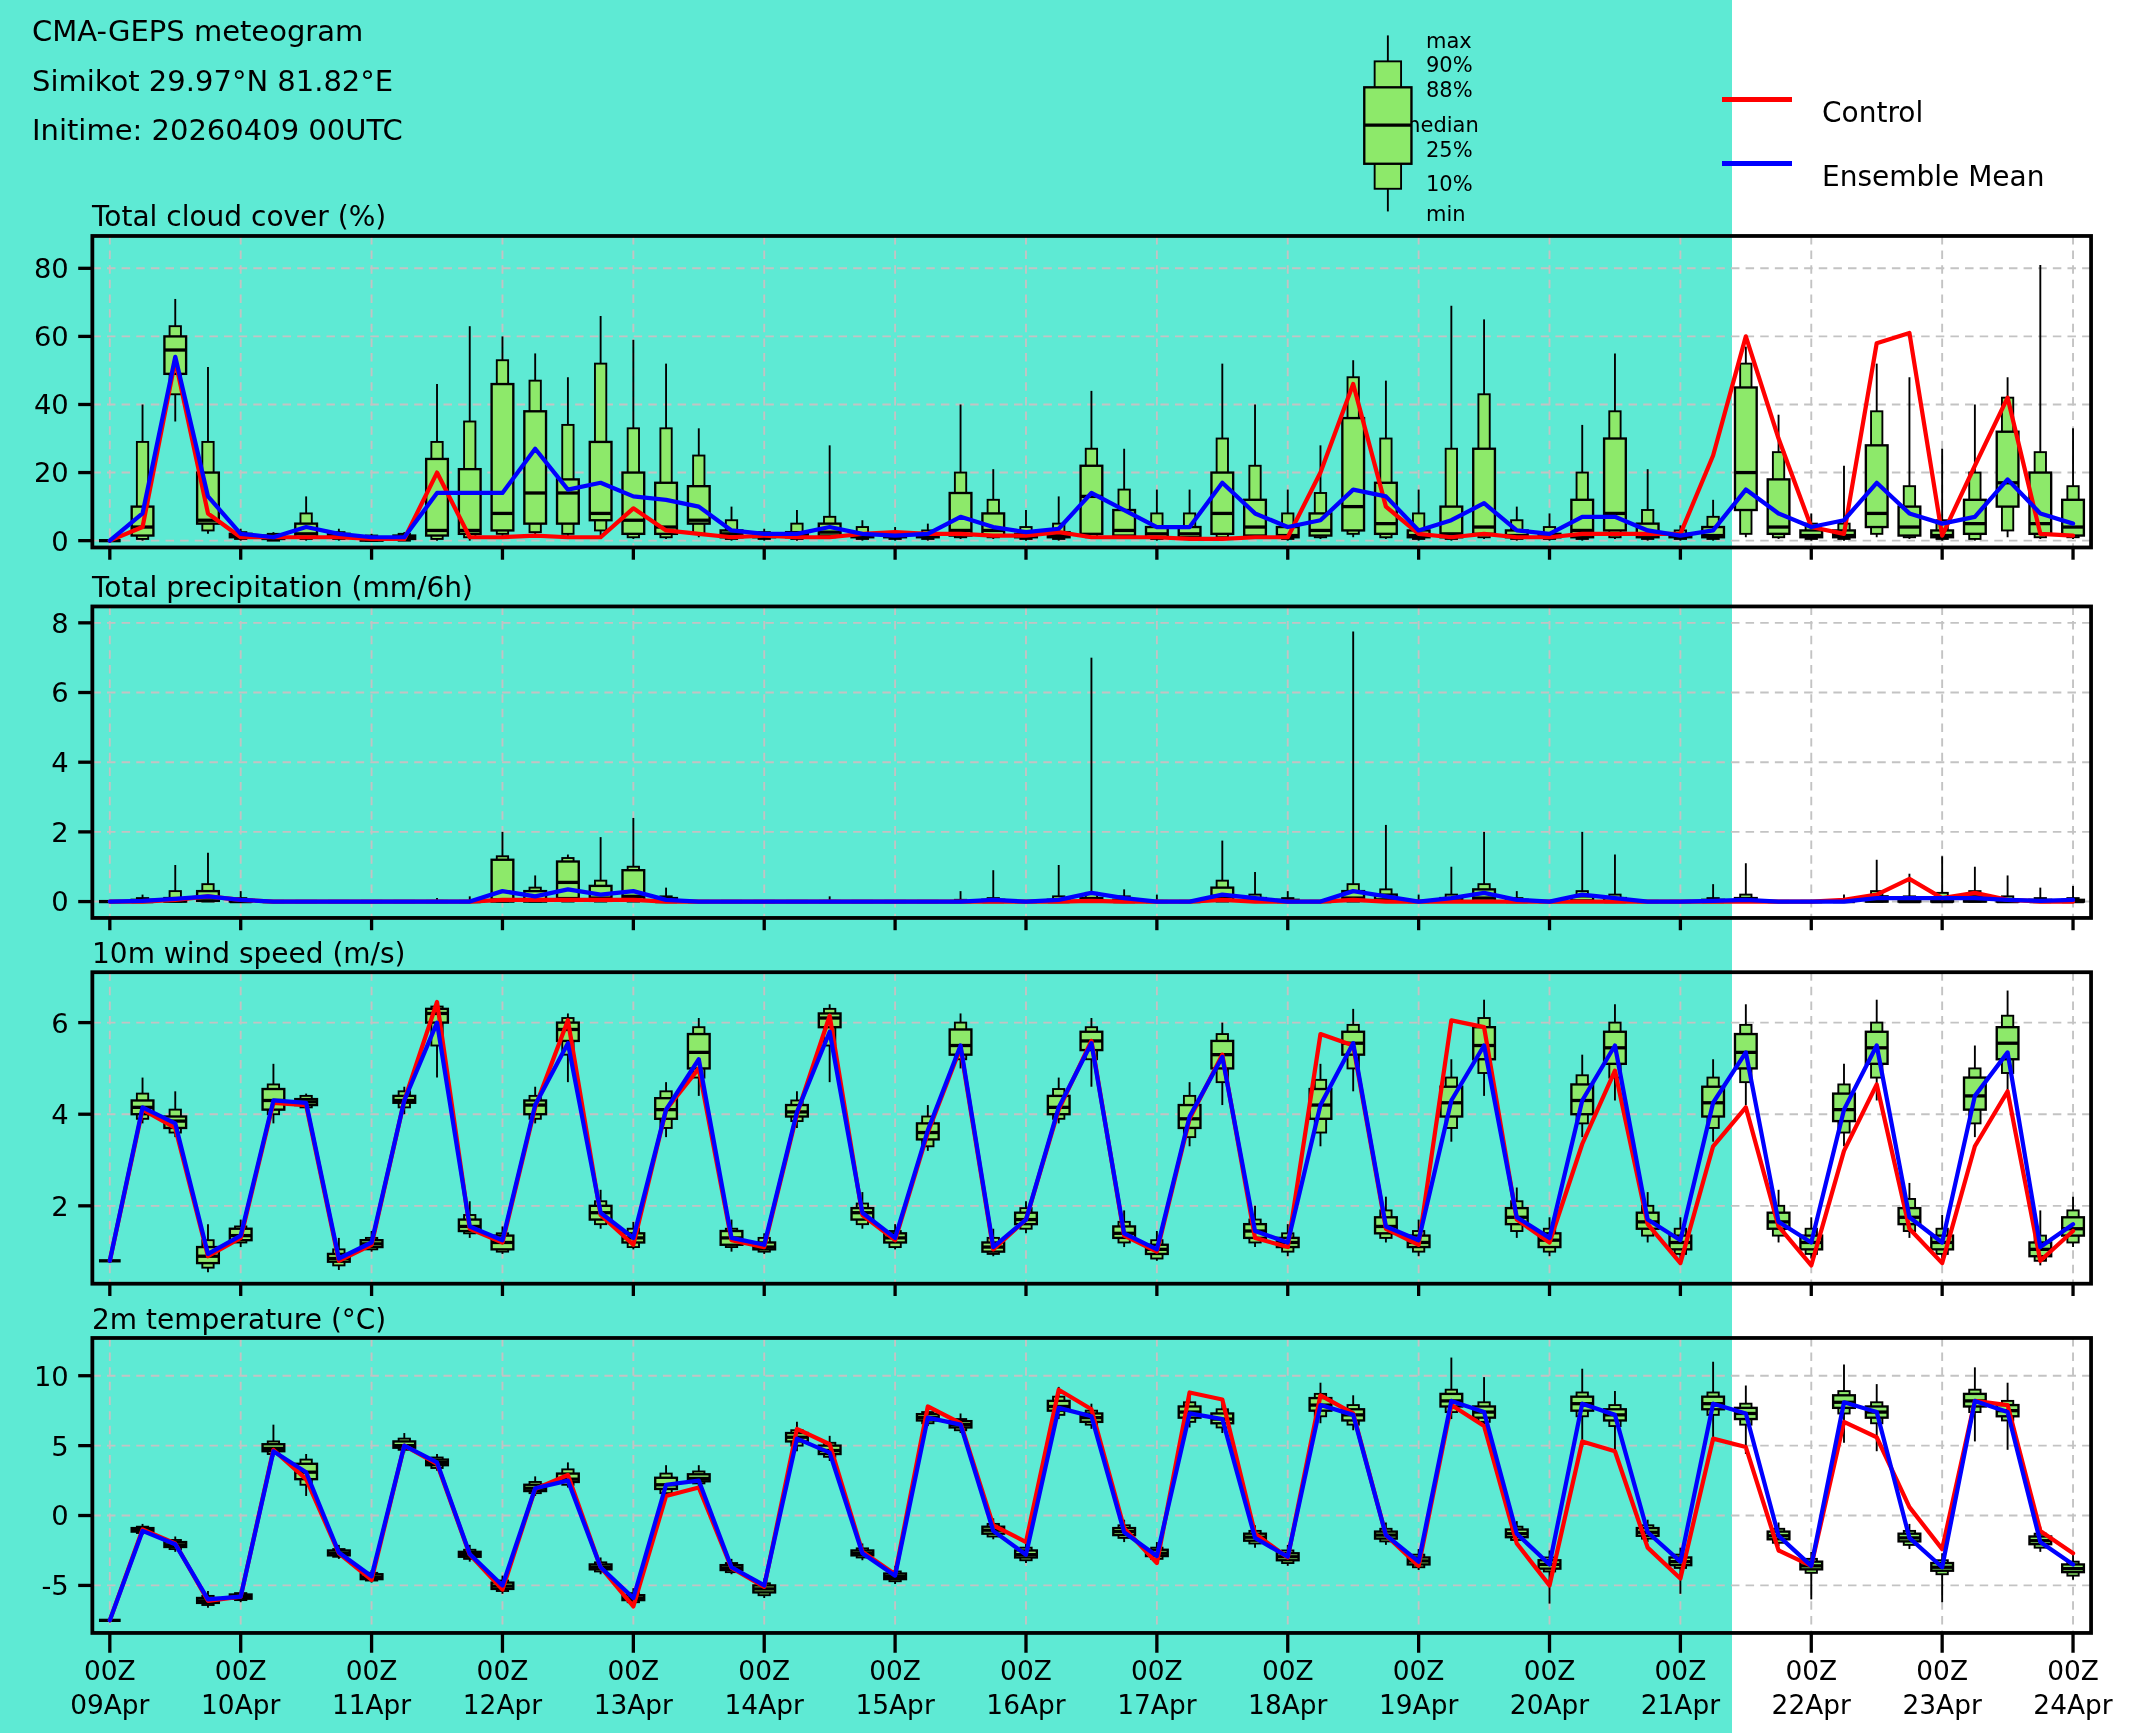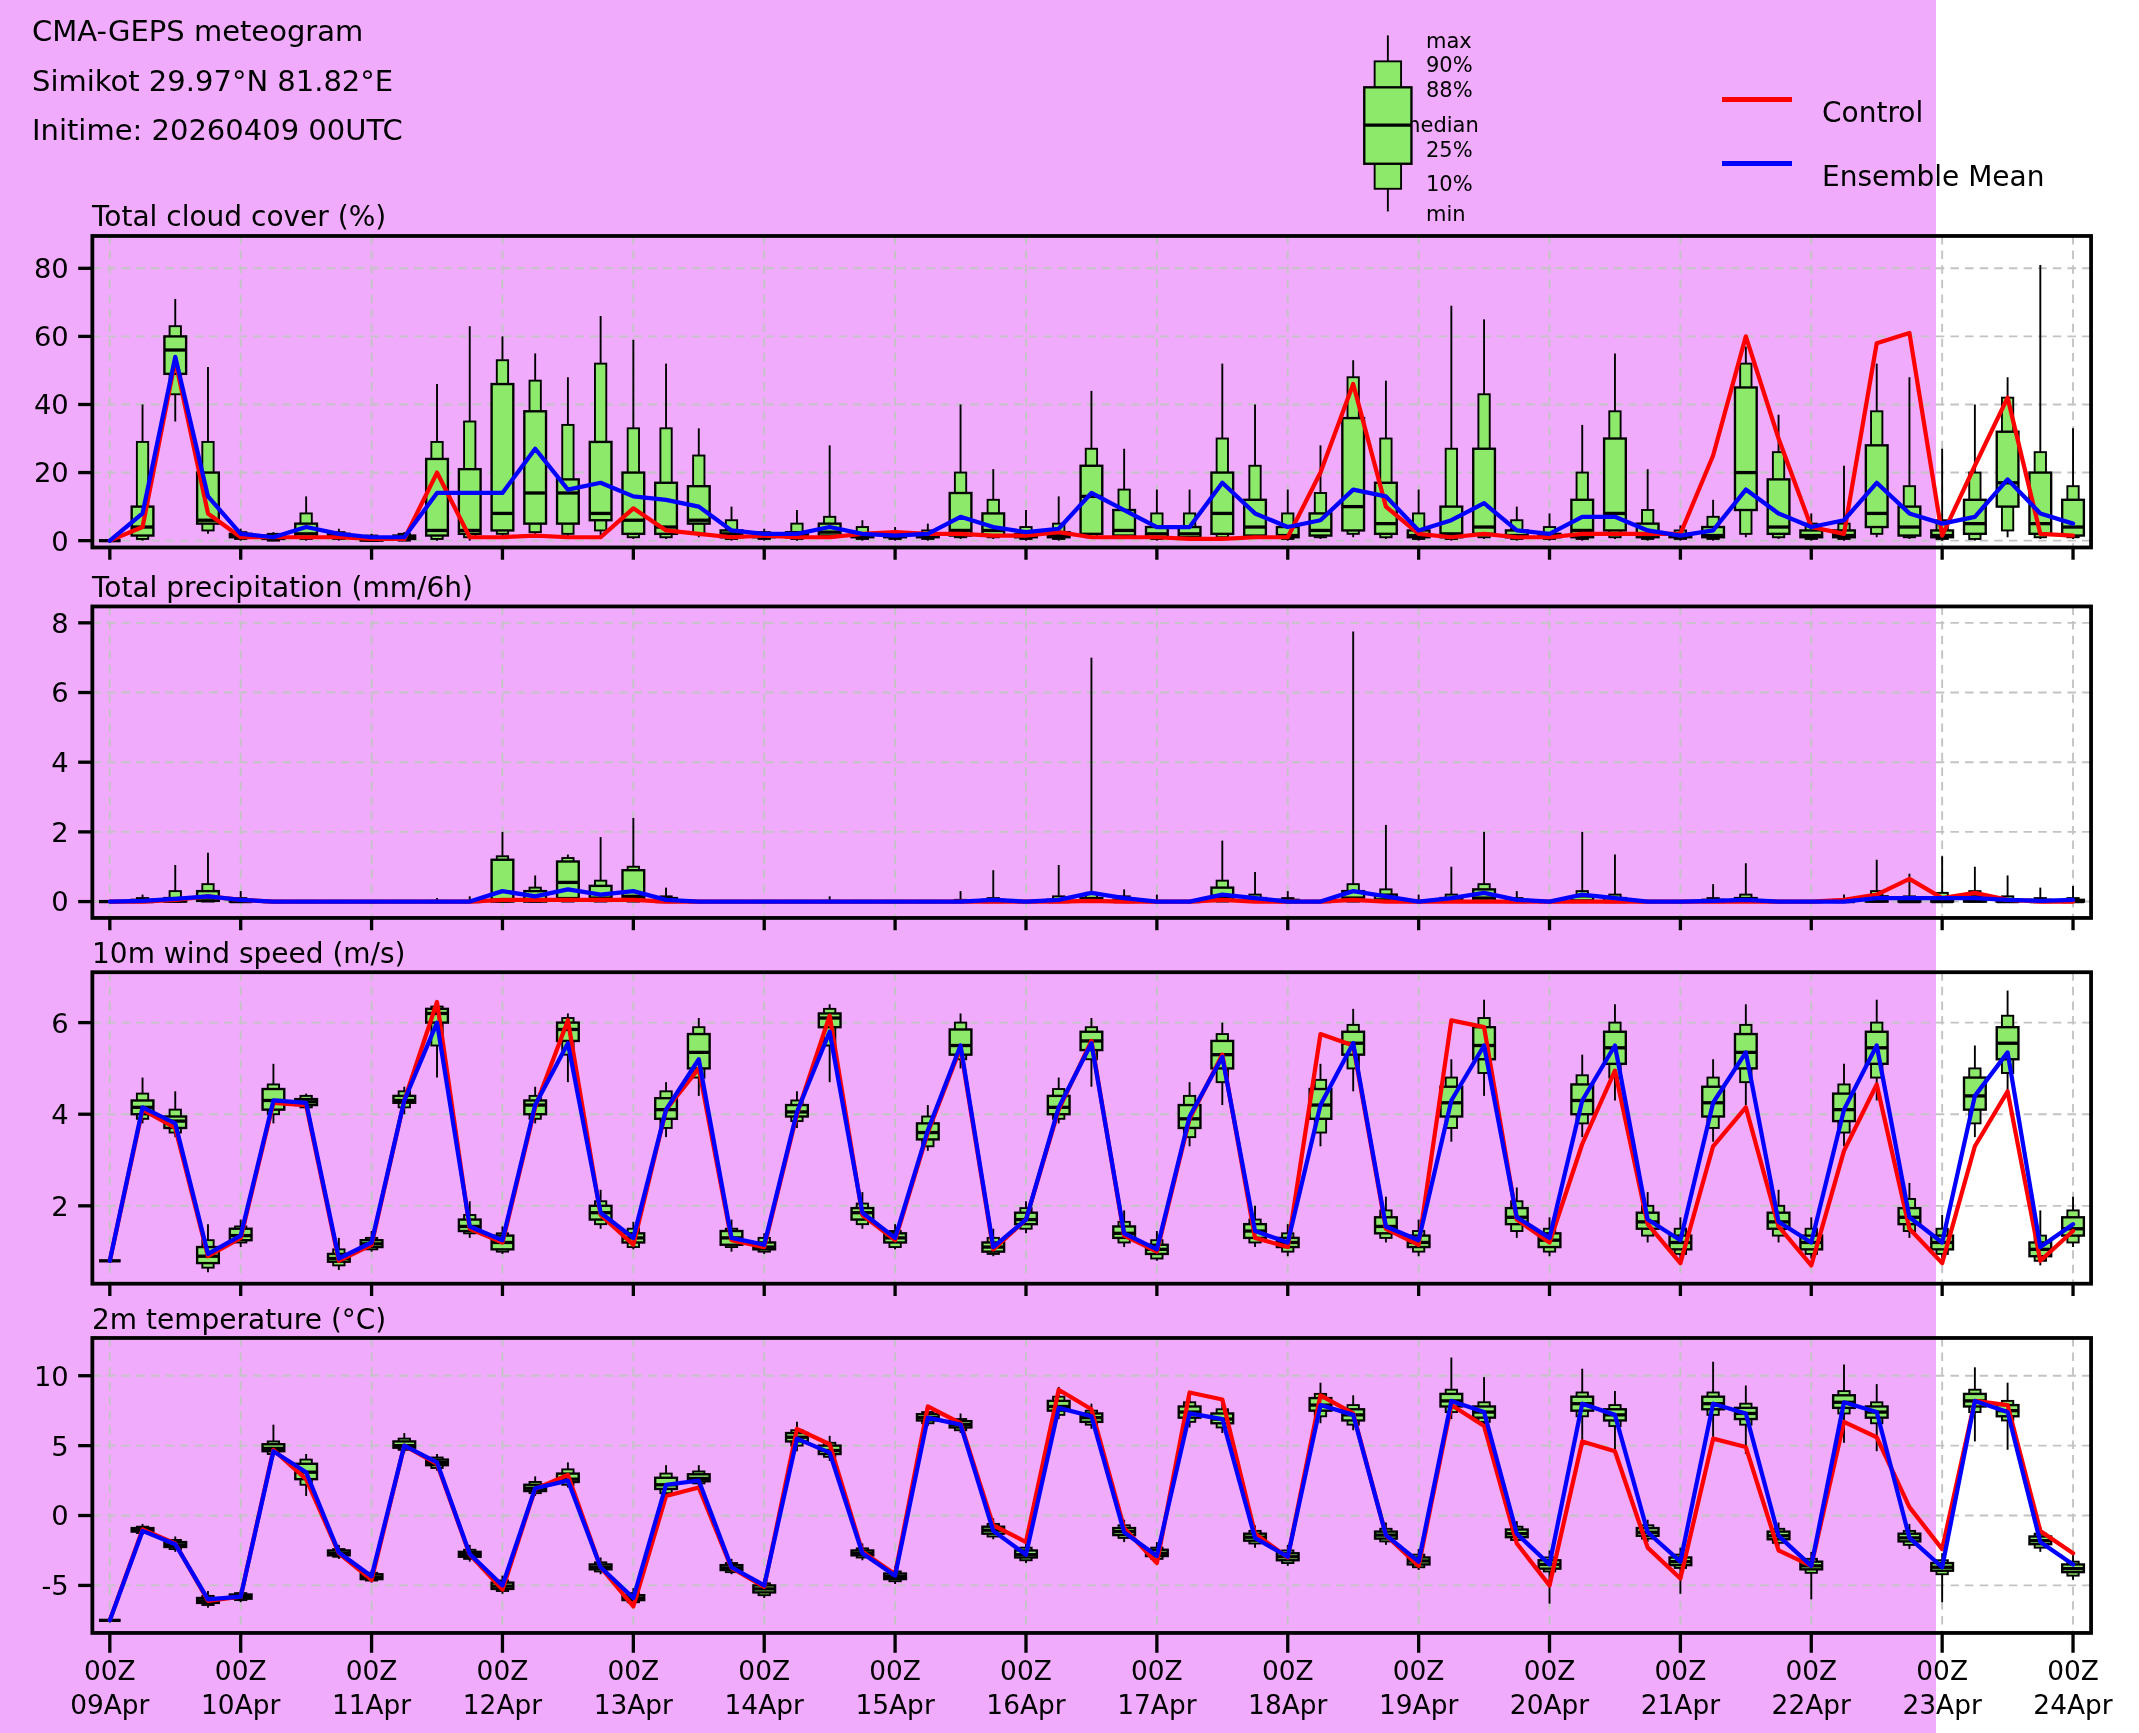--- a/index.html
+++ b/index.html
@@ -1,17 +1,17 @@
 <!DOCTYPE html>
 <html style="font-size:7.6px"><head>
 <meta charset="utf-8">
 <style>
   html,body{margin:0;padding:0;background:#fff;}
   body{width:2140px;height:1733px;overflow:hidden;font-family:"DejaVu Sans",sans-serif;}
-  .page{position:relative;width:1936px;height:1733px;background:#f0abfc;}
+  .page{position:relative;width:1732px;height:1733px;background:#5eead4;}
   .hdr{position:absolute;left:32px;color:#000;font-size:29px;white-space:nowrap;}
   .ptitle{position:absolute;color:#000;font-size:28px;white-space:nowrap;margin-top:6px;}
   .leglab{position:absolute;color:#000;font-size:21px;white-space:nowrap;}
   .legbig{position:absolute;color:#000;font-size:28px;white-space:nowrap;margin-top:12px;}
   .sw{position:absolute;width:70px;height:4.7px;}
   svg{position:absolute;left:0;top:0;}
   svg text{font-family:"DejaVu Sans",sans-serif;fill:#000;}
   .grid{stroke:#c3c3c3;stroke-width:4;stroke-dasharray:18 13;fill:none;}
   .tick{stroke:#000;stroke-width:7;}
   .frame{fill:none;stroke:#000;stroke-width:8;}

